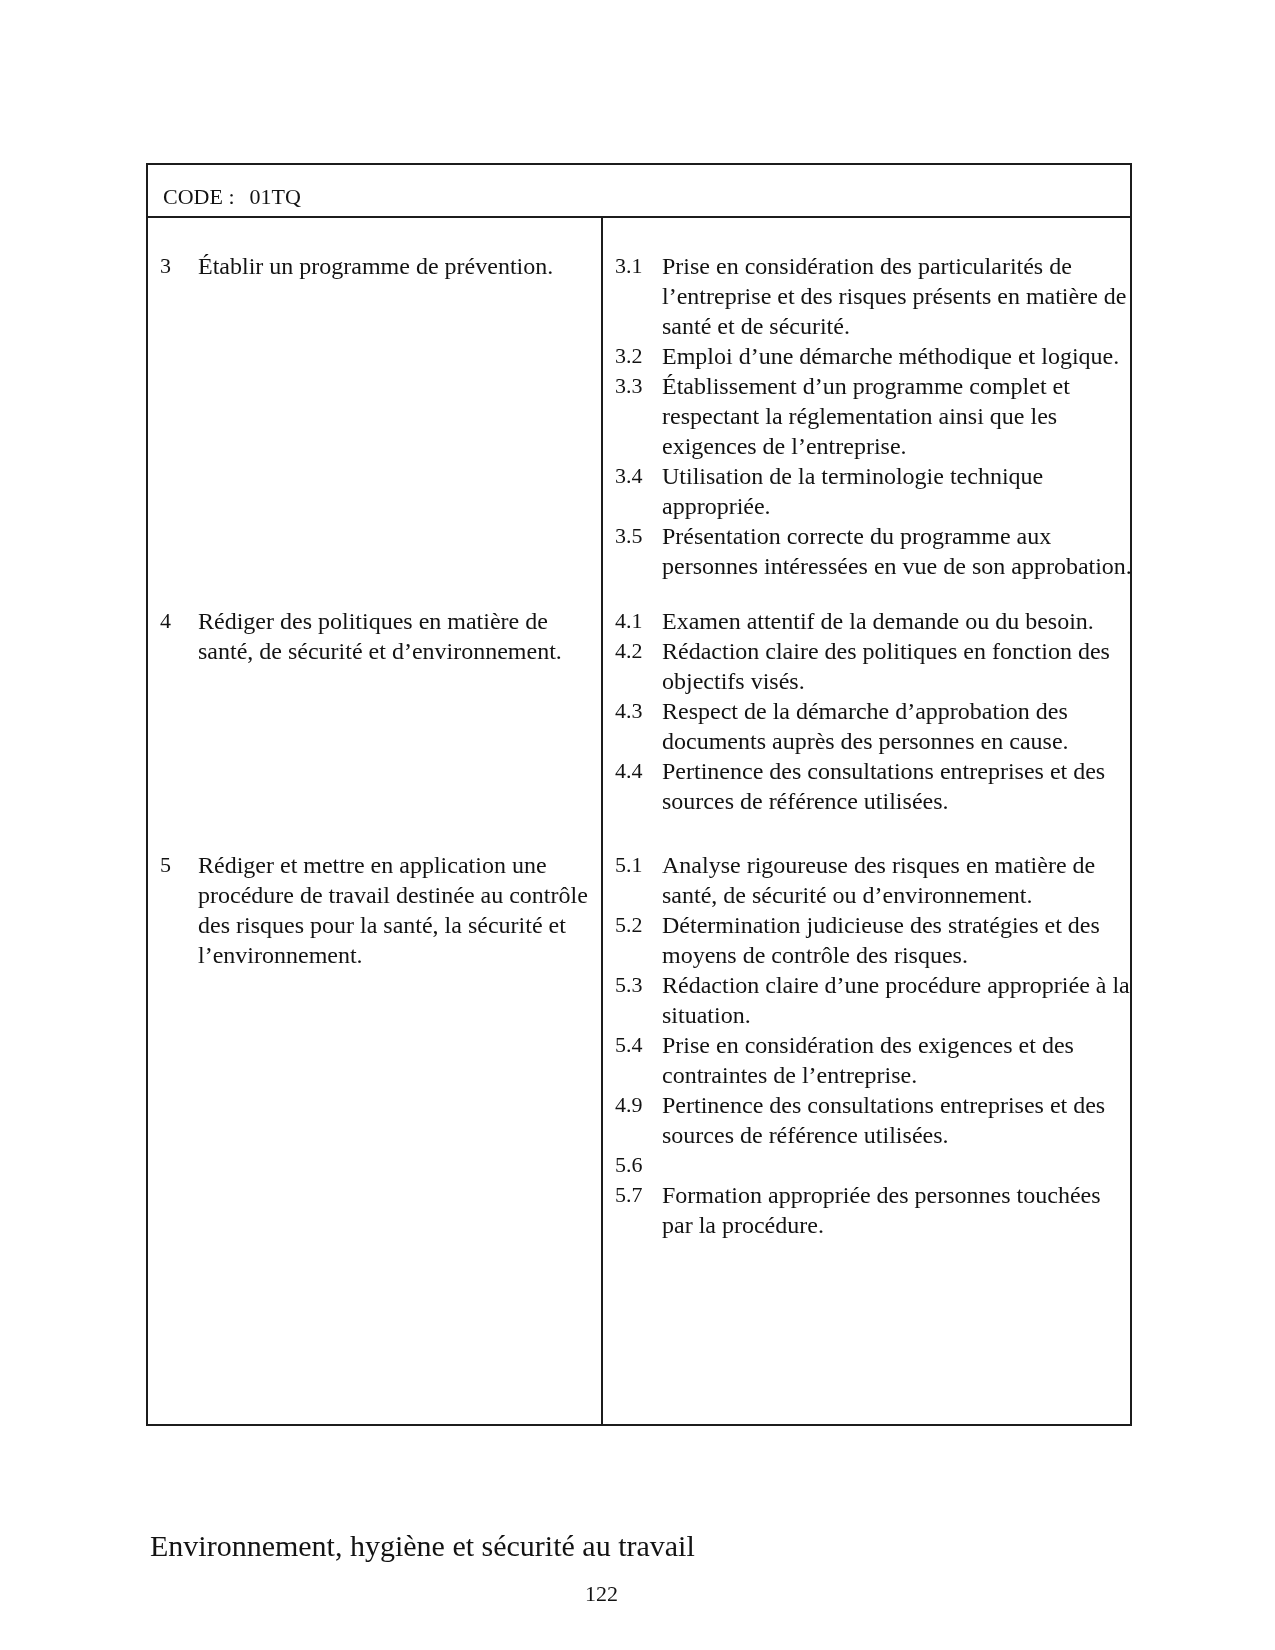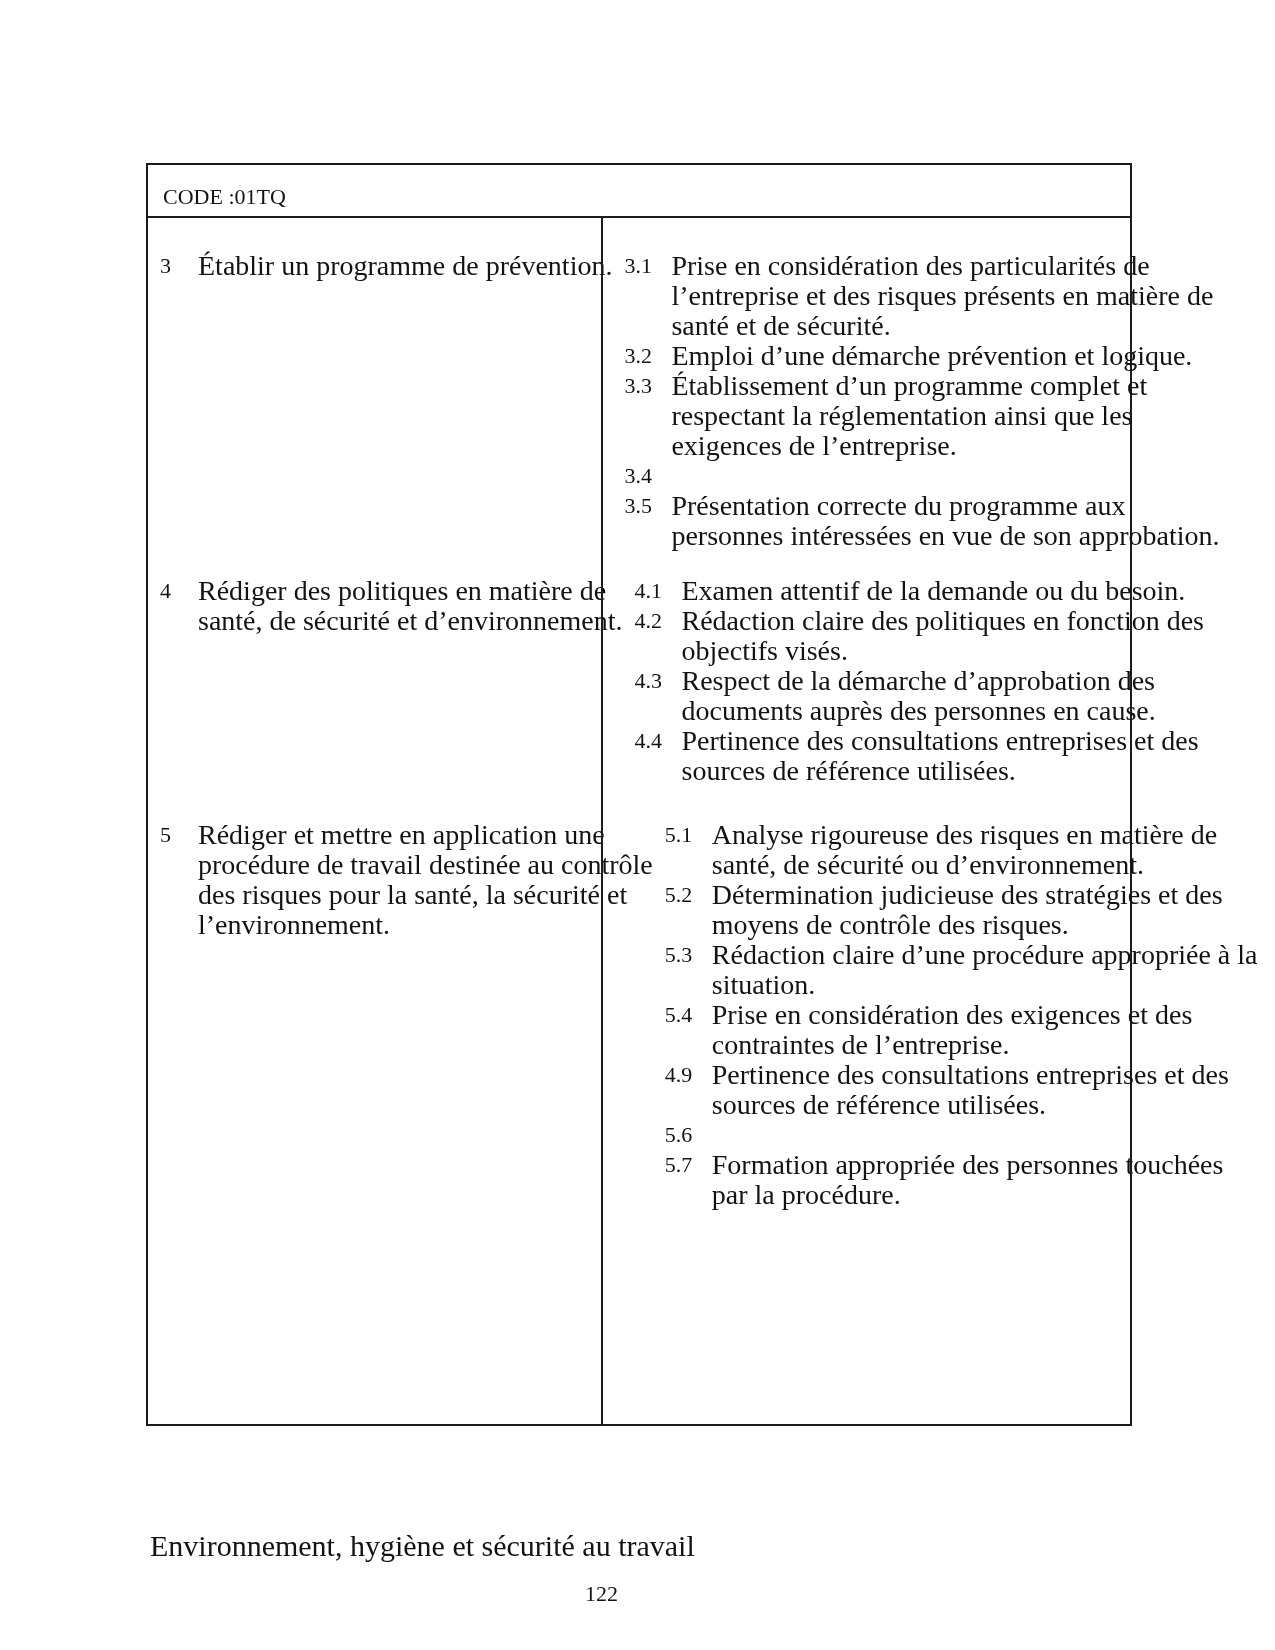--- a/index.html
+++ b/index.html
@@ -27,21 +27,21 @@
   .code-row {
     flex: 0 0 53px;
     box-sizing: border-box;
     border-bottom: 2px solid #1c1c1c;
     display: flex;
     align-items: flex-end;
     padding: 0 0 7px 15px;
     font-size: 22px;
     line-height: 24px;
   }
-  .code-value { }
+  .code-value { margin-left: 15px; }
   .table-body {
     position: relative;
     flex: 1 1 auto;
     box-sizing: border-box;
     padding-top: 33px;
   }
   .col-divider {
     position: absolute;
     left: 453px;
     top: 0;
@@ -62,21 +62,21 @@
     padding-left: 12px;
   }
   .crit { display: flex; }
   .num {
     flex: 0 0 38px;
     font-size: 22px;
     line-height: 30px;
   }
   .crit .num { flex: 0 0 47px; }
   .txt {
-    font-size: 28px;
+    font-size: 24px;
     line-height: 30px;
     white-space: pre;
   }
   .footer-text {
     position: absolute;
     left: 150px;
     top: 1533px;
     font-size: 30px;
     line-height: 26px;
   }
@@ -111,30 +111,32 @@
             </div>
             <div class="crit-cell">
               <div class="crit">
                 <span class="num">3.1</span>
                 <div class="txt">Prise en considération des particularités de
 l’entreprise et des risques présents en matière de
 santé et de sécurité.</div>
               </div>
               <div class="crit">
                 <span class="num">3.2</span>
-                <div class="txt">Emploi d’une démarche prévention et logique.</div>
+                <div class="txt">Emploi d’une démarche méthodique et logique.</div>
               </div>
               <div class="crit">
                 <span class="num">3.3</span>
                 <div class="txt">Établissement d’un programme complet et
 respectant la réglementation ainsi que les
 exigences de l’entreprise.</div>
               </div>
               <div class="crit">
                 <span class="num">3.4</span>
+                <div class="txt">Utilisation de la terminologie technique
+appropriée.</div>
               </div>
               <div class="crit">
                 <span class="num">3.5</span>
                 <div class="txt">Présentation correcte du programme aux
 personnes intéressées en vue de son approbation.</div>
               </div>
             </div>
           </div>
           <div class="group" style="margin-top: 25px;">
             <div class="obj-cell">

